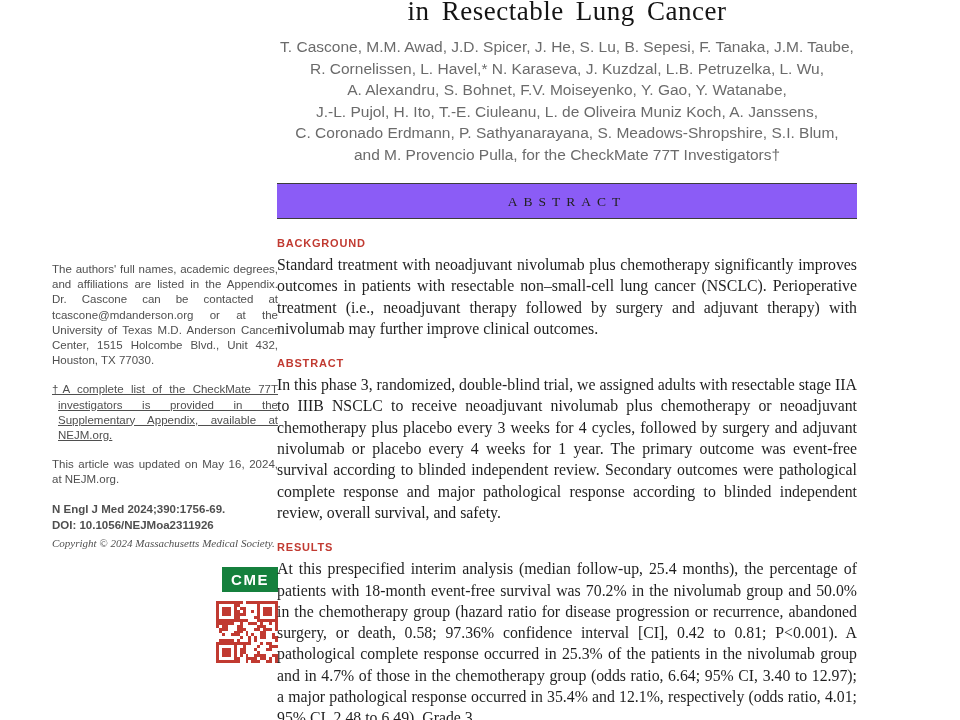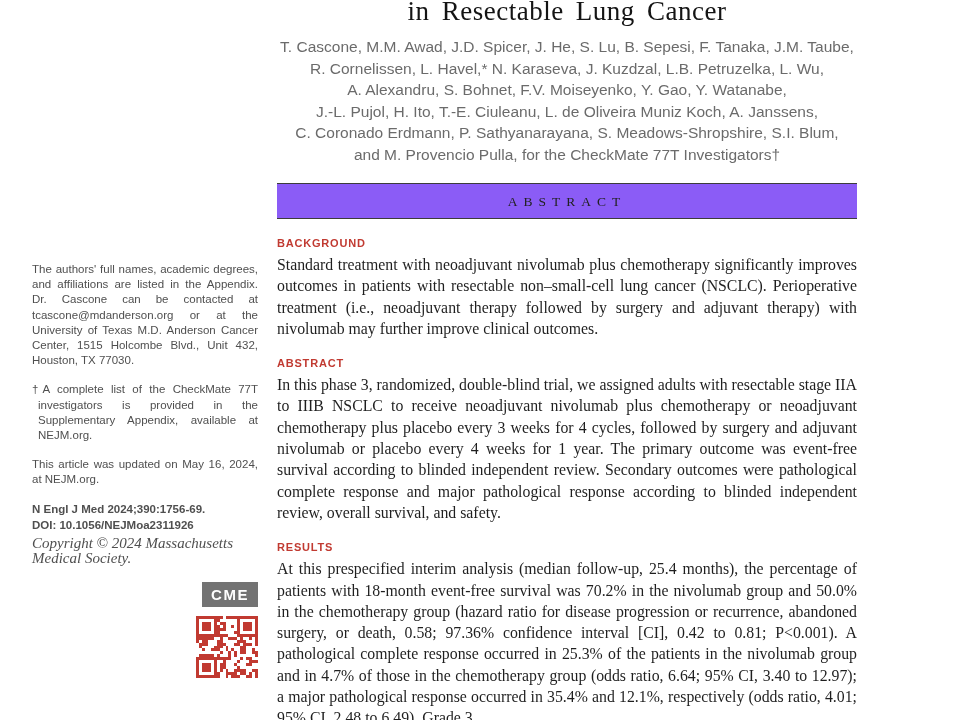--- a/index.html
+++ b/index.html
@@ -1,28 +1,28 @@
 <!DOCTYPE html>
 <html><head>
 <meta charset="utf-8">
 <style>
   * { margin:0; padding:0; box-sizing:border-box; }
   html,body { width:960px; height:720px; background:#ffffff; overflow:hidden; }
   .page { position:relative; width:960px; height:720px; background:#fff;
           font-family:"Liberation Serif", serif; }
 
   
-  .sidebar { position:absolute; left:32px; top:262px; width:226px;
+  .sidebar { position:absolute; left:52px; top:262px; width:226px;
              font-family:"Liberation Sans", sans-serif; font-size:11.5px;
              line-height:15.2px; color:#4f4f4f; }
   .sidebar p { text-align:justify; margin-bottom:14px; }
-  .sidebar .hang { padding-left:6px; text-indent:-6px; }
+  .sidebar .hang { padding-left:6px; text-indent:-6px;text-decoration:underline; }
   .cite-line { font-weight:bold; text-align:left; margin-bottom:1px; }
   .copyright { font-family:"Liberation Serif", serif; font-style:italic;
-               font-size:15px; margin-top:3px; }
+               font-size:11px; margin-top:3px; }
   .cme-badge { margin:16px 0 0 auto; width:56px; height:25px;
                display:flex; align-items:center; justify-content:center;
                color:#fff; font-weight:bold; font-size:15px; letter-spacing:1.5px;
                font-family:"Liberation Sans", sans-serif; }
   .qr-wrap { margin:9px 0 0 auto; width:62px; height:62px; }
 
   
   .main { position:absolute; left:277px; top:0; width:580px; }
   .title { margin-top:-5px; text-align:center; font-size:27px; color:#141414;
            letter-spacing:0.5px; word-spacing:5px; line-height:32px; }
@@ -44,21 +44,21 @@
 
 <div class="page">
 
   <div class="sidebar">
     <p>The authors' full names, academic degrees, and affiliations are listed in the Appendix. Dr. Cascone can be contacted at tcascone@mdanderson.org or at the University of Texas M.D. Anderson Cancer Center, 1515 Holcombe Blvd., Unit 432, Houston, TX 77030.</p>
     <p class="hang">†A complete list of the CheckMate 77T investigators is provided in the Supplementary Appendix, available at NEJM.org.</p>
     <p>This article was updated on May 16, 2024, at NEJM.org.</p>
     <div class="cite-line">N Engl J Med 2024;390:1756-69.</div>
     <div class="cite-line">DOI: 10.1056/NEJMoa2311926</div>
     <div class="copyright">Copyright © 2024 Massachusetts Medical Society.</div>
-    <div class="cme-badge" id="cme-badge" style="background: #737373;">CME</div>
+    <div class="cme-badge" id="cme-badge" style="background: #15803d;">CME</div>
     <div class="qr-wrap">
       <svg id="qr-svg" width="62" height="62" viewBox="0 0 21 21" shape-rendering="crispEdges">
           <rect x="0" y="0" width="7" height="7" fill="#c13a31"></rect>
           <rect x="1" y="1" width="5" height="5" fill="#fff"></rect>
           <rect x="2" y="2" width="3" height="3" fill="#c13a31"></rect>
           <rect x="14" y="0" width="7" height="7" fill="#c13a31"></rect>
           <rect x="15" y="1" width="5" height="5" fill="#fff"></rect>
           <rect x="16" y="2" width="3" height="3" fill="#c13a31"></rect>
           <rect x="0" y="14" width="7" height="7" fill="#c13a31"></rect>
           <rect x="1" y="15" width="5" height="5" fill="#fff"></rect>

